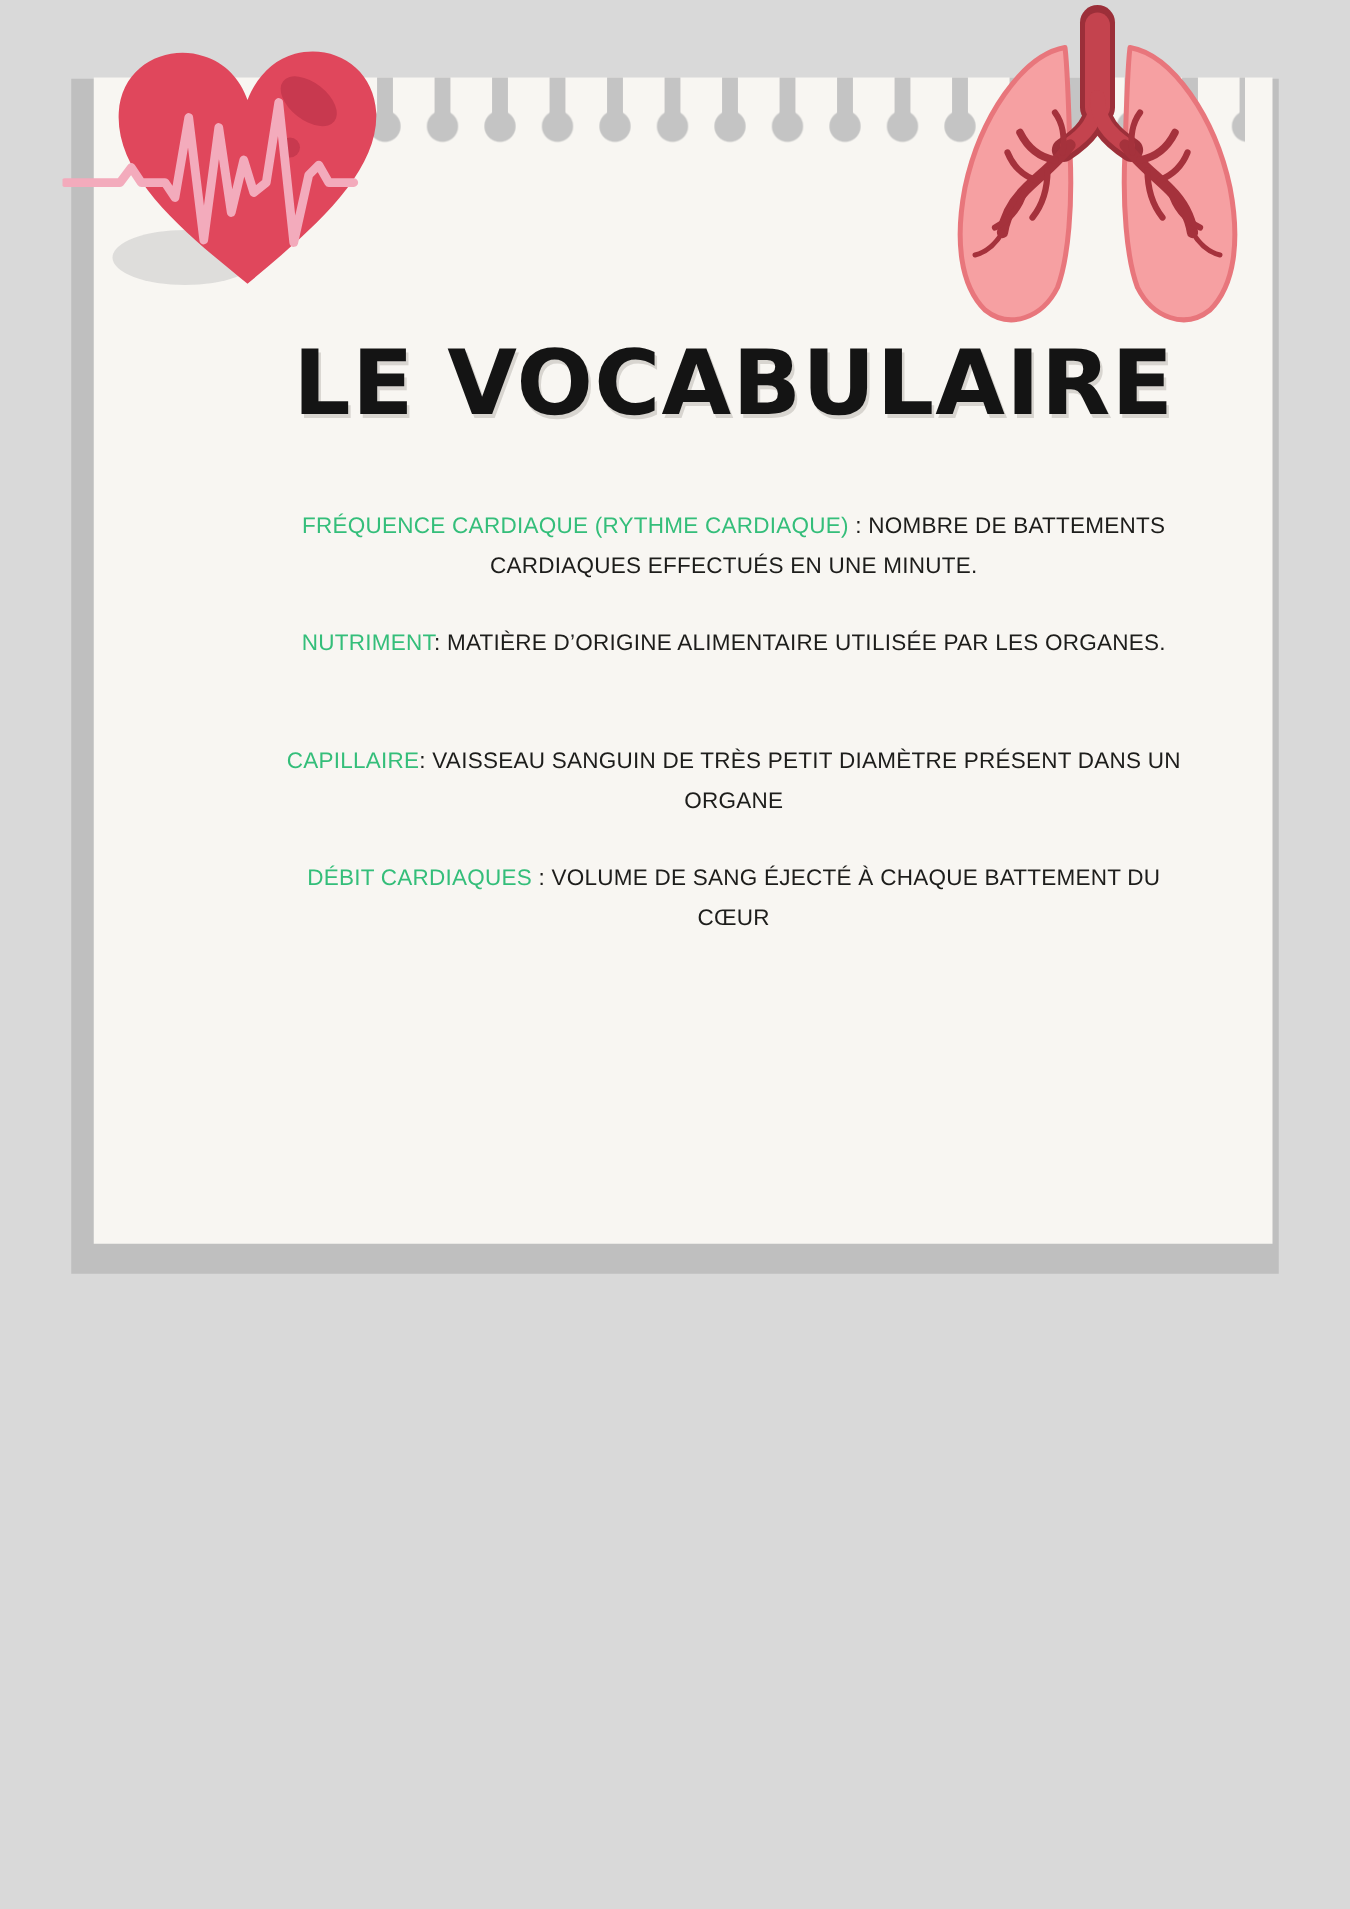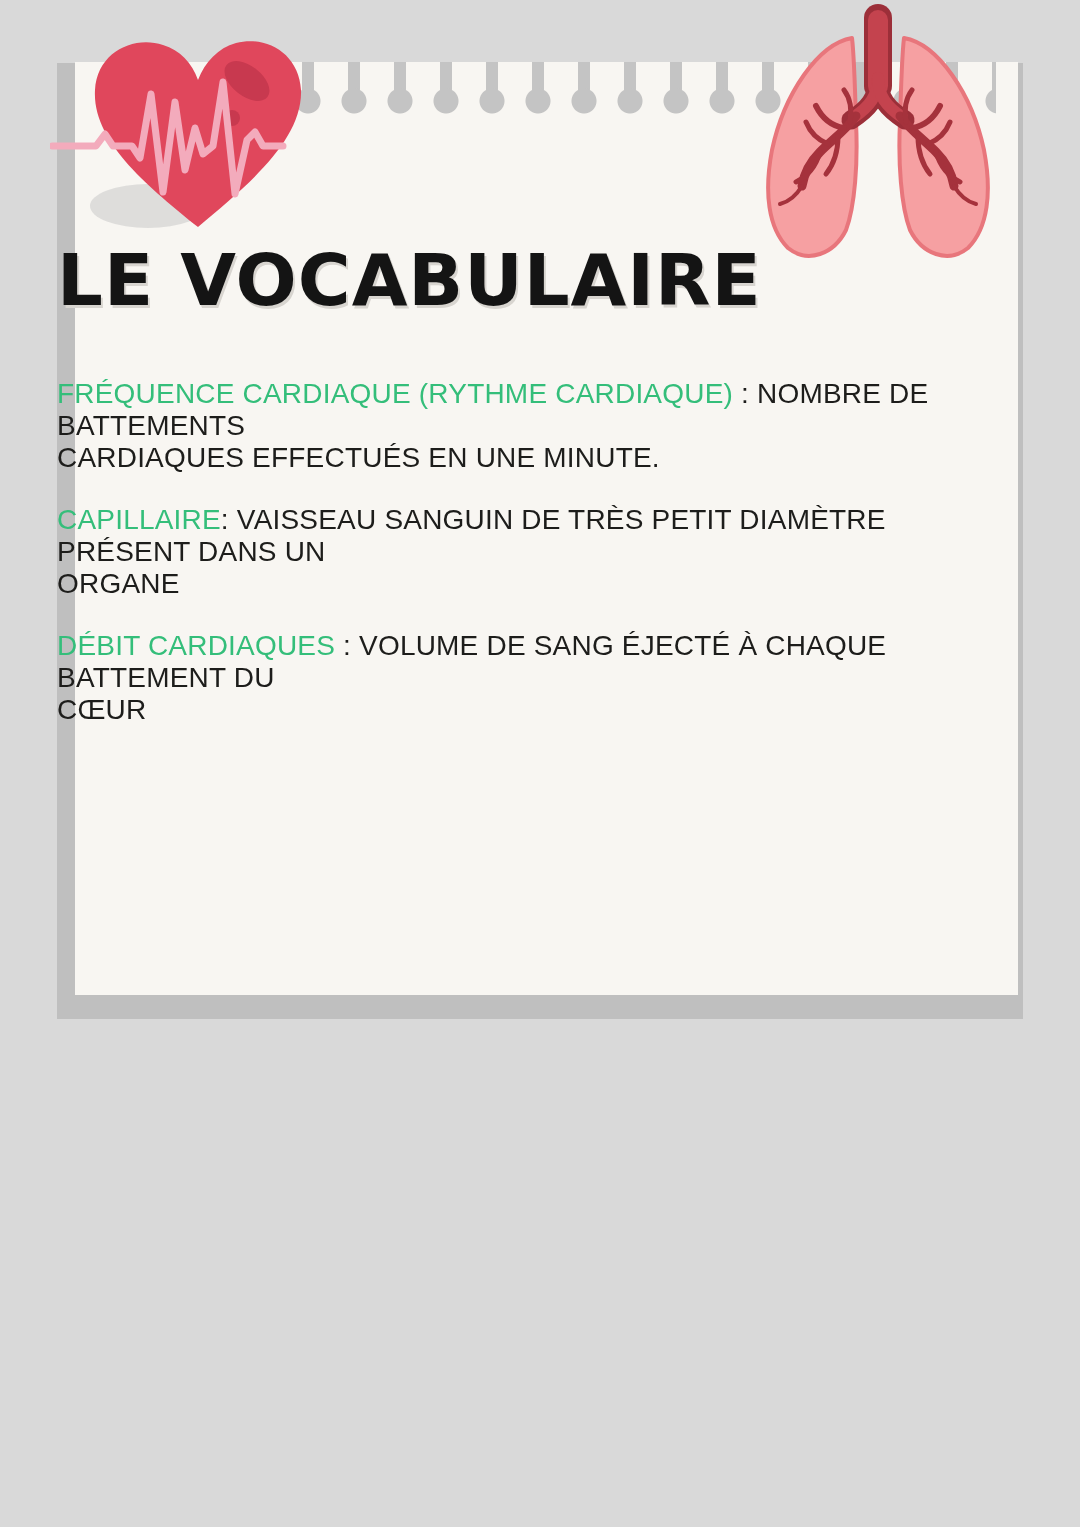--- a/index.html
+++ b/index.html
@@ -20,33 +20,33 @@
   .holes{
     position:absolute;top:0;left:26px;right:22px;height:56px;
     background-image:
       radial-gradient(circle at 23px 39px,#c4c4c4 0,#c4c4c4 12px,rgba(0,0,0,0) 13px),
       linear-gradient(90deg,rgba(0,0,0,0) 0,rgba(0,0,0,0) 17px,#c4c4c4 17px,#c4c4c4 29px,rgba(0,0,0,0) 29px,rgba(0,0,0,0) 46px);
     background-size:46px 56px,46px 36px;
     background-repeat:repeat-x,repeat-x;
     background-position:0 0,0 0;
   }
   .content{
-    position:absolute;left:57px;top:50px;width:966px;
-    text-align:left;color:#1d1d1b;
+    position:absolute;left:57px;top:76px;width:966px;
+    text-align:center;color:#1d1d1b;padding-left:47px;
   }
   .title{
     margin:188px 0 0;
     font-family:"DejaVu Sans",sans-serif;
     font-weight:bold;font-size:72px;line-height:84px;letter-spacing:1px;
     color:#141414;
     text-shadow:2px 3px 0 #d8d5d0;
   }
   .defs{margin-top:56px;}
   .def{
-    margin:0 0 30px;font-size:28px;line-height:32px;
+    margin:0 0 30px;font-size:18px;line-height:32px;
     white-space:pre-line;letter-spacing:.2px;
   }
   .def.gap-after{margin-bottom:62px;}
   .def .term{color:#34be7a;}
   .def .sep,.def .text{color:#1d1d1b;}
   .heart-art{position:absolute;left:50px;top:22px;width:255px;height:212px;}
   .lungs-art{position:absolute;left:756px;top:4px;width:240px;height:256px;}
 </style>
 </head>
 <body>
@@ -60,20 +60,21 @@
   </div>
 
   <div class="content">
     <h1 class="title">LE VOCABULAIRE</h1>
 
     <div class="defs">
       <p class="def"><span class="term">FRÉQUENCE CARDIAQUE (RYTHME CARDIAQUE)</span><span class="sep"> : </span><span class="text">NOMBRE DE BATTEMENTS
 CARDIAQUES EFFECTUÉS EN UNE MINUTE.</span></p>
 
 
+      <p class="def gap-after"><span class="term">NUTRIMENT</span><span class="sep">: </span><span class="text">MATIÈRE D’ORIGINE ALIMENTAIRE UTILISÉE PAR LES ORGANES.</span></p>
 
       <p class="def"><span class="term">CAPILLAIRE</span><span class="sep">: </span><span class="text">VAISSEAU SANGUIN DE TRÈS PETIT DIAMÈTRE PRÉSENT DANS UN
 ORGANE</span></p>
 
       <p class="def"><span class="term">DÉBIT CARDIAQUES</span><span class="sep"> : </span><span class="text">VOLUME DE SANG ÉJECTÉ À CHAQUE BATTEMENT DU
 CŒUR</span></p>
 
     </div>
   </div>
 

